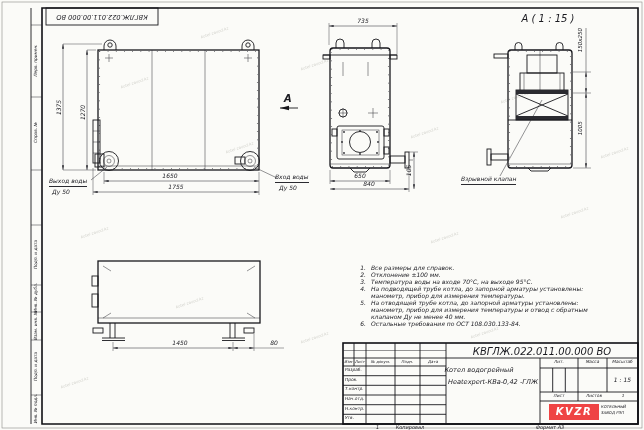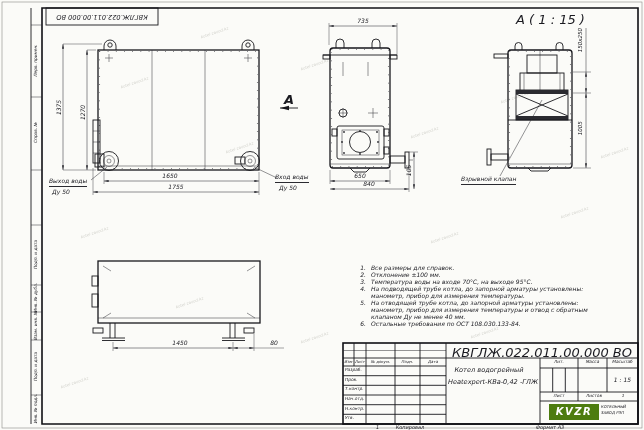--- a/index.html
+++ b/index.html
@@ -15,27 +15,27 @@
   .diml{fill:none;stroke:#34343a;stroke-width:0.55;marker-start:url(#ar);marker-end:url(#ar);}
   .dima{fill:none;stroke:#17171c;stroke-width:0.9;marker-end:url(#ar2);}
   .dots{fill:none;stroke:#2a2a30;stroke-width:1.1;stroke-dasharray:0.7 7.5;opacity:.75;}
   .dark{fill:#2b2b30;stroke:none;}
   .t{position:absolute;font-style:italic;color:#1a1a20;white-space:nowrap;line-height:1.15;transform-origin:center;}
   .c{text-align:center;}
   .r90{transform:rotate(-90deg);}
   .r180{transform:rotate(180deg);}
   .u{border-bottom:0.7px solid #2a2a30;padding-bottom:1px;}
   .s38{font-size:3.9px;}.s4{font-size:4.3px;}.s5{font-size:5px;}.s55{font-size:5.5px;}
-  .s6{font-size:6px;}.s65{font-size:6.6px;}.s8{font-size:13px;}
+  .s6{font-size:6px;}.s65{font-size:6.6px;}.s8{font-size:10px;}
   .wm{position:absolute;font-size:4px;font-style:italic;color:#98988e;opacity:.42;transform:rotate(-18deg);white-space:nowrap;}
   .notes{position:absolute;left:352px;top:264px;width:252px;font-size:6px;font-style:italic;color:#1a1a20;}
   .note{display:flex;line-height:7px;}
   .note .n{width:14px;text-align:right;padding-right:5px;flex:none;}
   .note .tx{flex:1;}
-  .logo{position:absolute;left:549px;top:404px;width:50px;height:16px;background:#4d7c0f;color:#ffffff;
+  .logo{position:absolute;left:549px;top:404px;width:50px;height:16px;background:#ef4444;color:#ffffff;
         font-weight:bold;font-style:italic;font-size:10px;line-height:16px;text-align:center;letter-spacing:1.5px;}
 </style>
 </head>
 <body>
 
 <div class="sheet">
 
   <span class="wm" style="left:120px;top:80px">kotel-zavod.kz</span>
   <span class="wm" style="left:225px;top:145px">kotel-zavod.kz</span>
   <span class="wm" style="left:80px;top:230px">kotel-zavod.kz</span>
@@ -233,21 +233,21 @@
         <span class="n">5.</span>
         <span class="tx">На отводящей трубе котла, до запорной арматуры установлены: манометр, прибор для измерения температуры и отвод с обратным клапаном Ду не менее 40 мм.</span>
       </div>
     <div class="note">
         <span class="n">6.</span>
         <span class="tx">Остальные требования по ОСТ 108.030.133-84.</span>
       </div>
   </div>
 
   <div class="t s8 c" style="left:446px;top:346px;width:192px;">КВГЛЖ.022.011.00.000 ВО</div>
-  <div class="t s65 c" style="left:442px;top:367px;width:94px;">Котел водогрейный</div>
+  <div class="t s65 c" style="left:432px;top:367px;width:94px;">Котел водогрейный</div>
   <div class="t s65 c" style="left:446px;top:379px;width:94px;">Heatexpert-КВа-0,42 -ГЛЖ</div>
 
   <div class="t s38 c" style="left:343px;top:359.5px;width:11px;">Изм</div>
   <div class="t s38 c" style="left:354px;top:359.5px;width:12px;">Лист</div>
   <div class="t s38 c" style="left:366px;top:359.5px;width:29px;">№ докум.</div>
   <div class="t s38 c" style="left:395px;top:359.5px;width:25px;">Подп.</div>
   <div class="t s38 c" style="left:420px;top:359.5px;width:26px;">Дата</div>
 
   <div class="t s4" style="left:345px;top:368px;">Разраб.</div>
   <div class="t s4" style="left:345px;top:377.5px;">Пров.</div>

